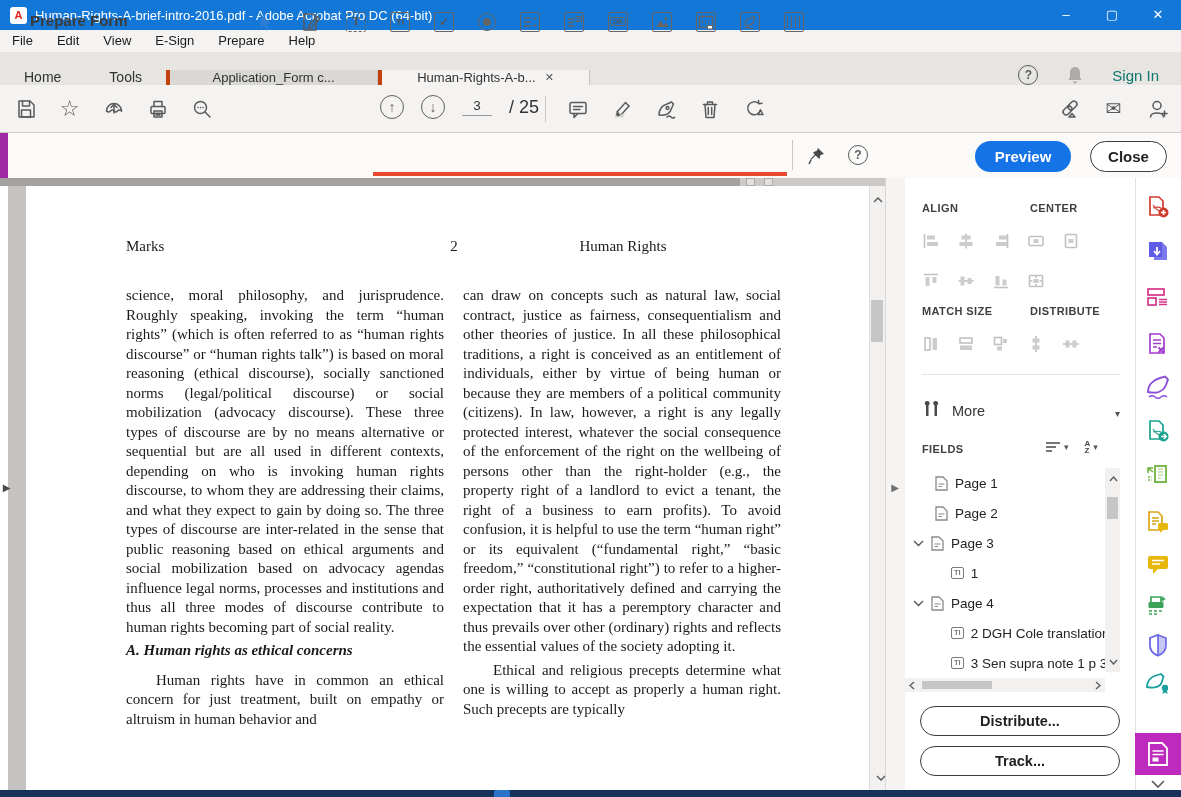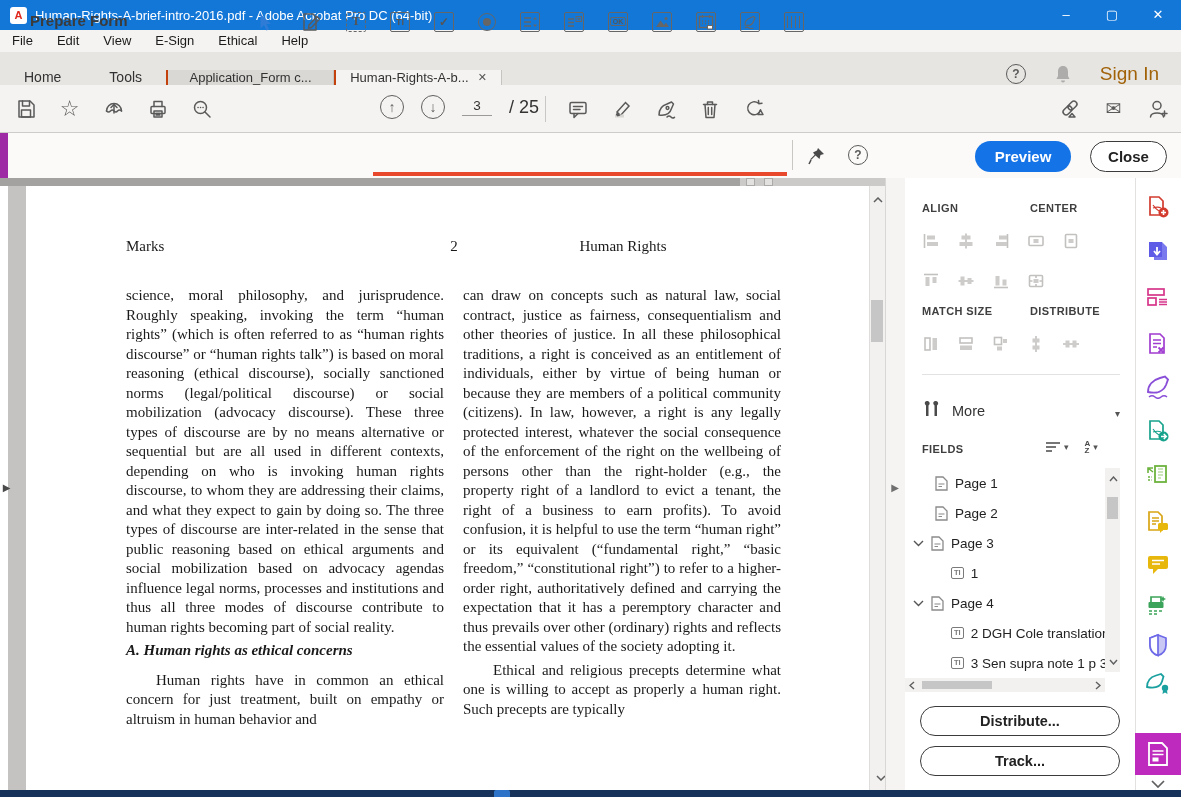--- a/index.html
+++ b/index.html
@@ -13,26 +13,26 @@
   .winbtns{margin-left:auto;display:flex;height:30px}
   .winbtn{width:46px;text-align:center;line-height:30px;font-size:13px;color:#fff}
 
   
   .menubar{left:0;top:30px;width:1181px;height:22px;background:#F5F3F1;display:flex;align-items:center;font-size:13px;color:#1b1b1b}
   .menuitem{padding:0 12px;line-height:22px}
 
   
   .tabbar{left:0;top:52px;width:1181px;height:33px;background:#E7E5E2;display:flex;align-items:flex-end;font-size:14px;color:#323232}
   .navtab{padding:0 24px;display:flex;align-items:center}
-  .doctab{width:168px;background:#DAD8D5;border-left:2px solid #c2410c;border-right:1px solid #C6C4C1;display:flex;align-items:center;justify-content:center;gap:9px;font-size:13px}
+  .doctab{width:212px;background:#DAD8D5;border-left:4px solid #c2410c;border-right:1px solid #C6C4C1;display:flex;align-items:center;justify-content:center;gap:9px;font-size:13px}
   .doctab.active{background:#F5F3F1;border-right:1px solid #C6C4C1}
   .tabclose{font-size:11px;color:#555}
   .tabright{margin-left:auto;display:flex;align-items:center;gap:28px;padding-right:22px}
   .helpcirc{width:20px;height:20px;border:1.6px solid #5a5a5a;border-radius:50%;display:flex;align-items:center;justify-content:center;font-size:12px;color:#5a5a5a;font-weight:bold}
-  .signin{font-size:19px;color:#a16207}
+  .signin{font-size:15px;color:#0f766e}
 
   
   .toolbar{left:0;top:85px;width:1181px;height:48px;background:#F5F3F1;border-bottom:1px solid #CECCC9}
   .tb-ico{width:23px;height:23px;display:flex;align-items:center;justify-content:center}
   .lgroup{position:absolute;left:14px;top:12px;display:flex;gap:21px}
   .navgroup{position:absolute;left:380px;top:10px;display:flex;align-items:center;gap:17px}
   .anngroup{position:absolute;left:566px;top:12px;display:flex;gap:21px}
   .rgroup{position:absolute;right:12px;top:12px;display:flex;gap:21px}
   .circbtn{width:24px;height:24px;border:1.7px solid #5f5f5f;border-radius:50%;display:flex;align-items:center;justify-content:center;color:#5f5f5f;font-size:14px;font-weight:bold}
   .pagebox{width:30px;border-bottom:1px solid #9a9a9a;text-align:center;font-size:13.5px;color:#333;padding-bottom:2px}
@@ -128,21 +128,21 @@
     <span class="winbtn">▢</span>
     <span class="winbtn">✕</span>
   </div>
 </div>
 
 <div class="abs menubar">
   <span class="menuitem">File</span>
   <span class="menuitem">Edit</span>
   <span class="menuitem">View</span>
   <span class="menuitem">E-Sign</span>
-  <span class="menuitem">Ethical</span>
+  <span class="menuitem">Prepare</span>
   <span class="menuitem">Help</span>
 </div>
 
 <div class="abs tabbar">
   <span class="navtab">Home</span>
   <span class="navtab">Tools</span>
   <div class="doctab">
     <span>Application_Form c...</span>
   </div>
   <div class="doctab active">

